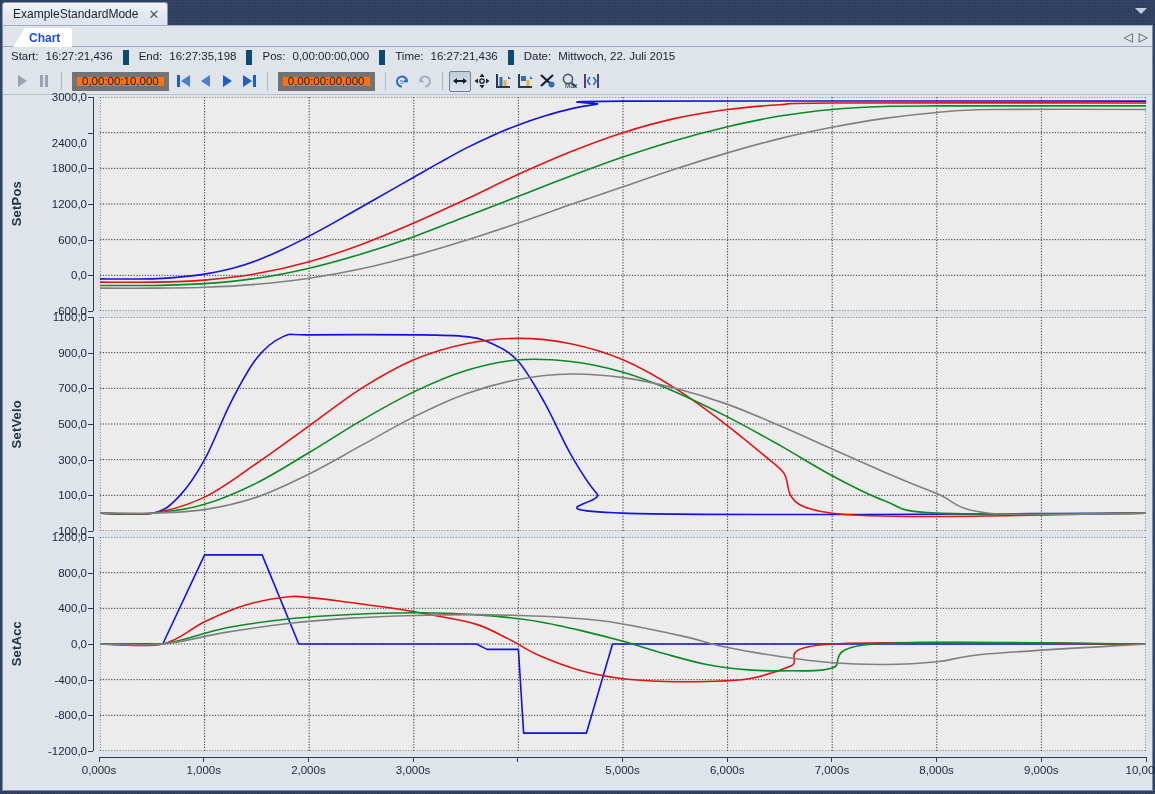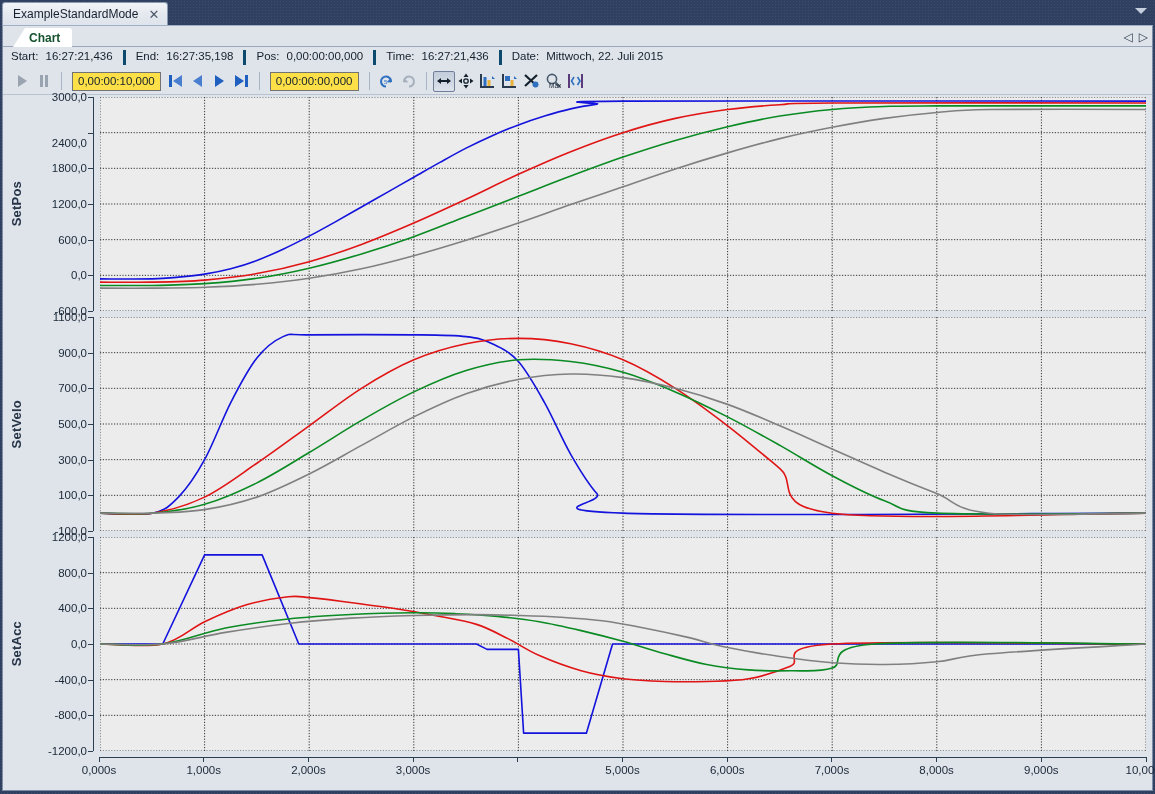--- a/index.html
+++ b/index.html
@@ -72,21 +72,21 @@
     background: #dfe3ea;
     border-bottom: 1px solid #9aa7bb;
   }
   #inner-tab {
     position: absolute; left: 10px; top: 2px;
     height: 19px;
     padding: 0 12px 0 16px;
     display: flex; align-items: center;
     background: #ffffff;
     font-size: 12px; font-weight: bold;
-    color: #14532d;
+    color: #1d4ed8;
     border-top-right-radius: 3px;
     clip-path: polygon(12px 0, 100% 0, 100% 100%, 0 100%);
   }
   #inner-tab::before {
     content: "";
     position: absolute; left: 0; top: 0; bottom: 0; width: 14px;
   }
   #tabnav {
     position: absolute; right: 4px; top: 2px;
     display: flex; align-items: center; gap: 6px;
@@ -101,21 +101,21 @@
     height: 21px;
     display: flex; align-items: center;
     background: #dfe3ea;
     font-size: 11.5px;
     color: #14202c;
     padding-left: 8px;
   }
   .info-group {
     display: flex; align-items: baseline; gap: 7px;
     padding-right: 10px;
-    border-right: 3px solid #0c4a6e;
+    border-right: 6px solid #0c4a6e;
     margin-right: 10px;
     height: 15px;
   }
   .info-group:last-child { border-right: none; }
   .info-label { color: #14202c; }
   .info-value { color: #14202c; }
 
   
   #toolbar {
     height: 27px;
@@ -135,22 +135,22 @@
     display: flex; align-items: center; justify-content: center;
     position: relative;
   }
   .tb-btn.pressed {
     border: 1px solid #6f7f99;
     background: linear-gradient(to bottom,#c3ccda,#dde3ec);
     border-radius: 2px;
   }
   .timefield {
     height: 19px;
-    border: 1px solid #737373;
-    background: #fde047;
+    border: 5px solid #737373;
+    background: #f97316;
     display: flex; align-items: center; justify-content: flex-end;
     padding: 0 5px;
     font-size: 11.5px;
     color: #14202c;
     min-width: 86px;
     margin: 0 4px;
   }
 
   
   .tri-right {

